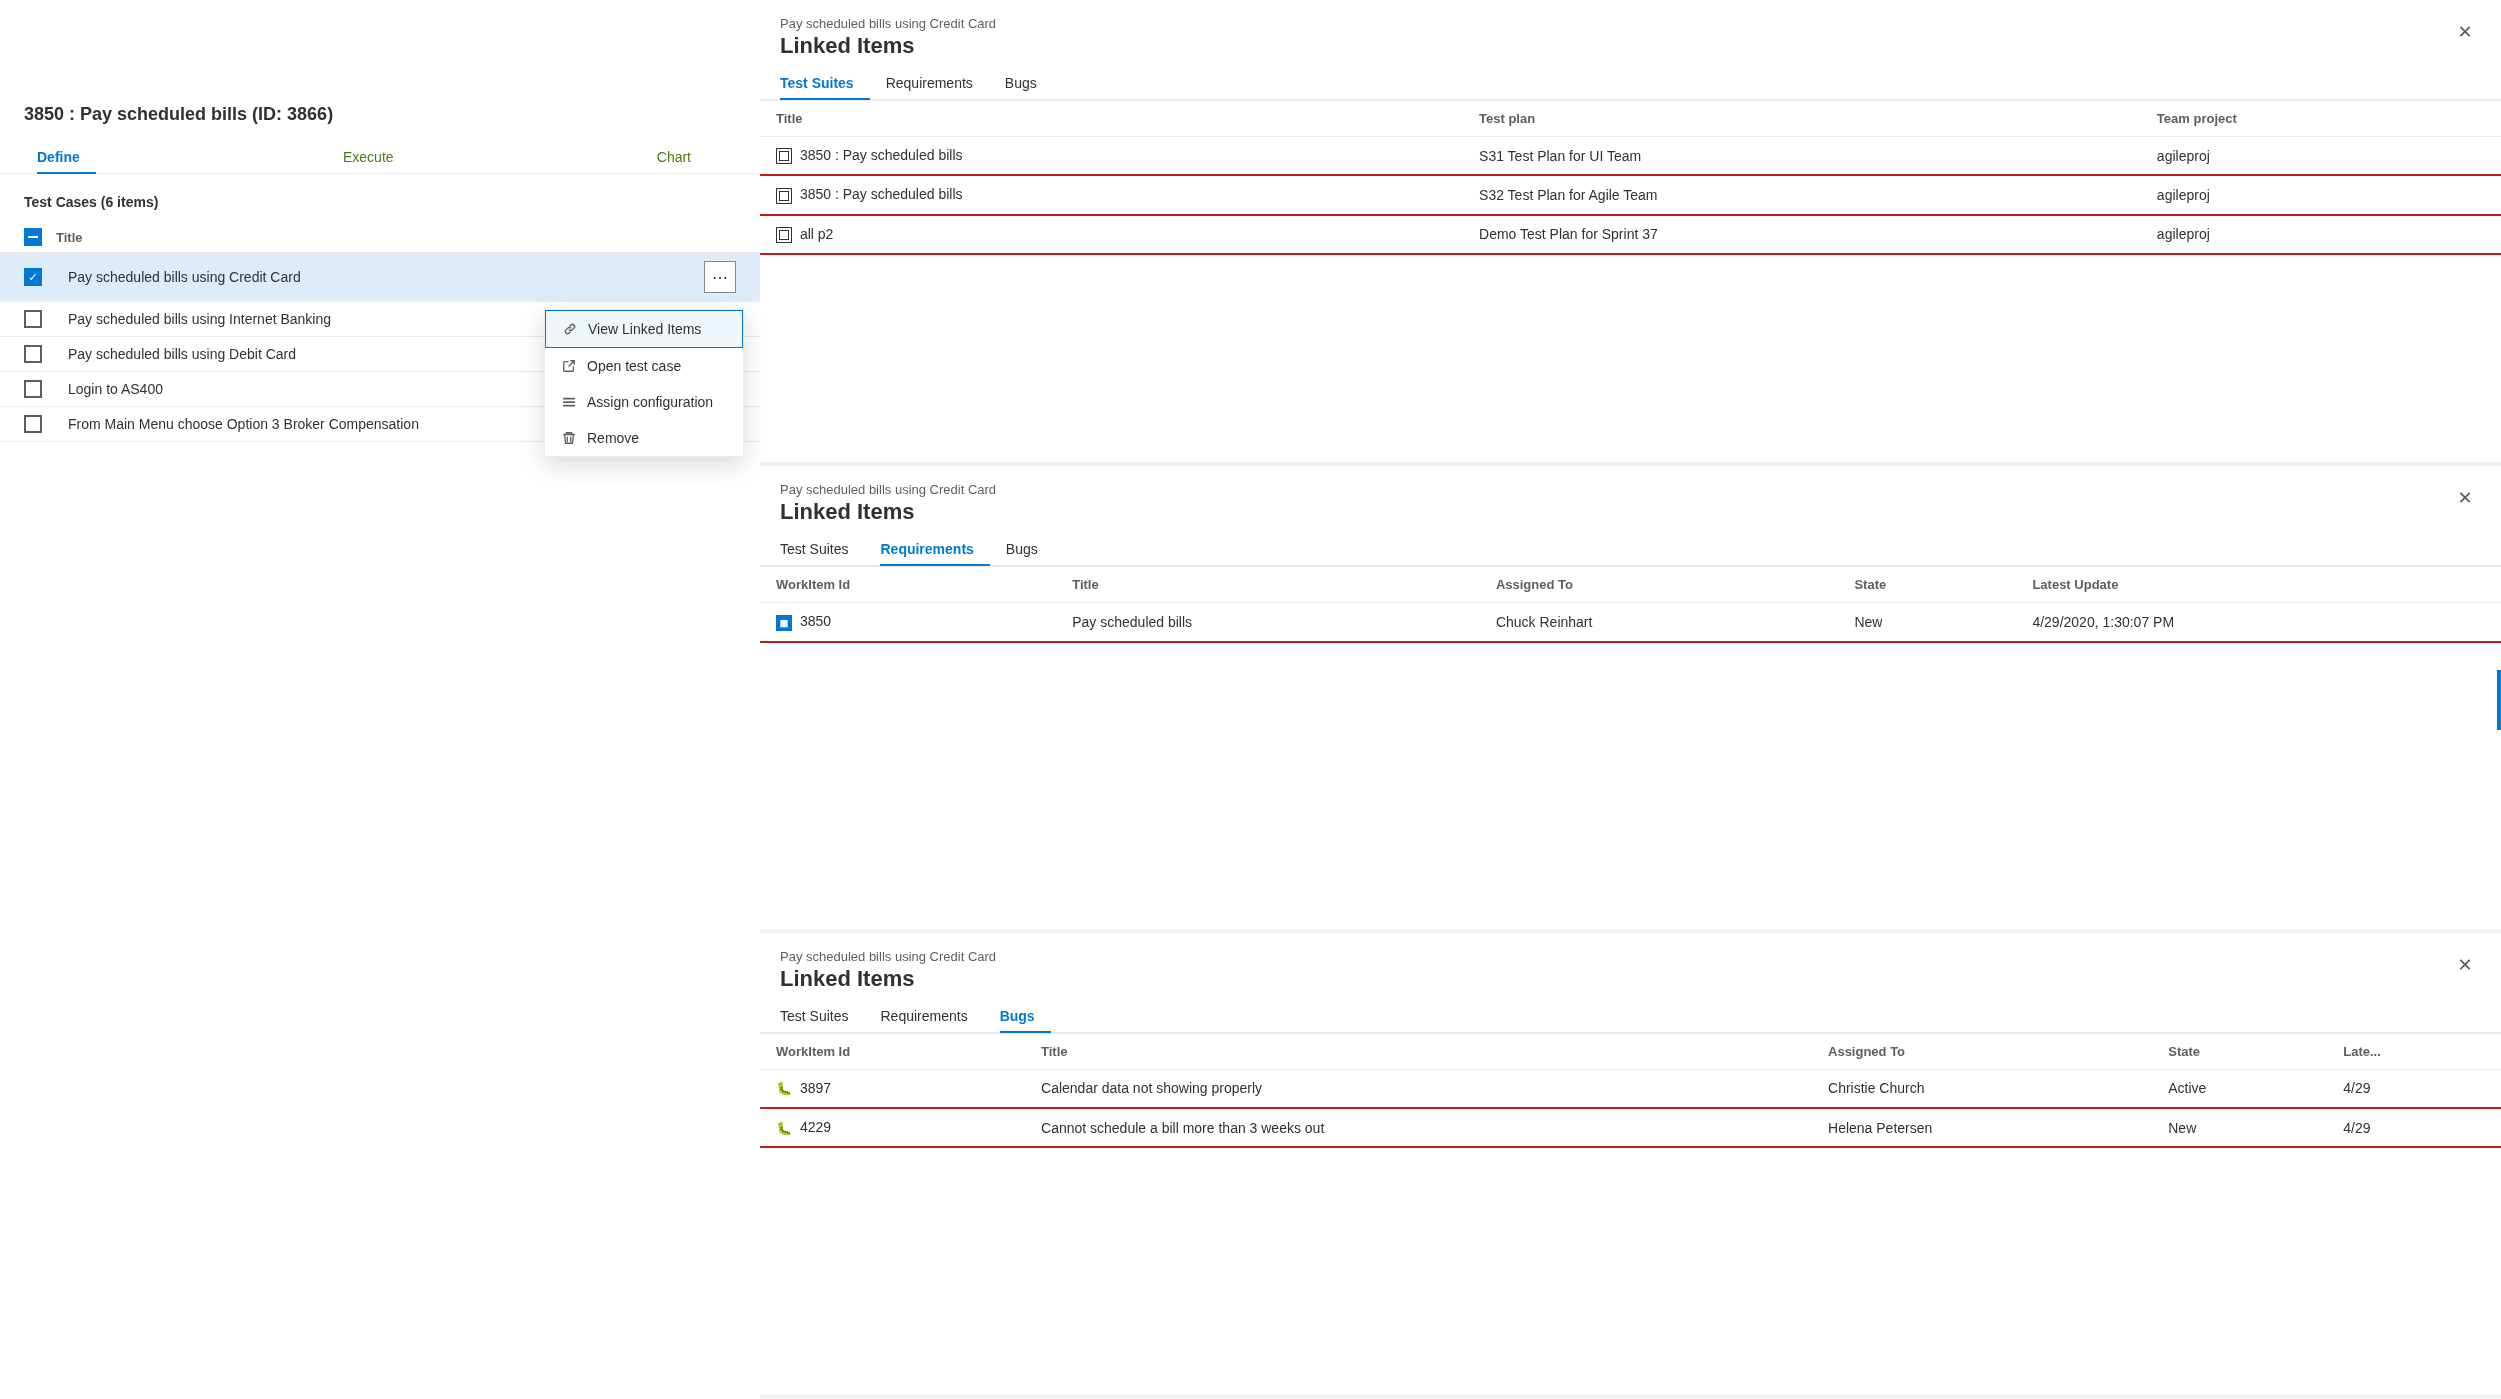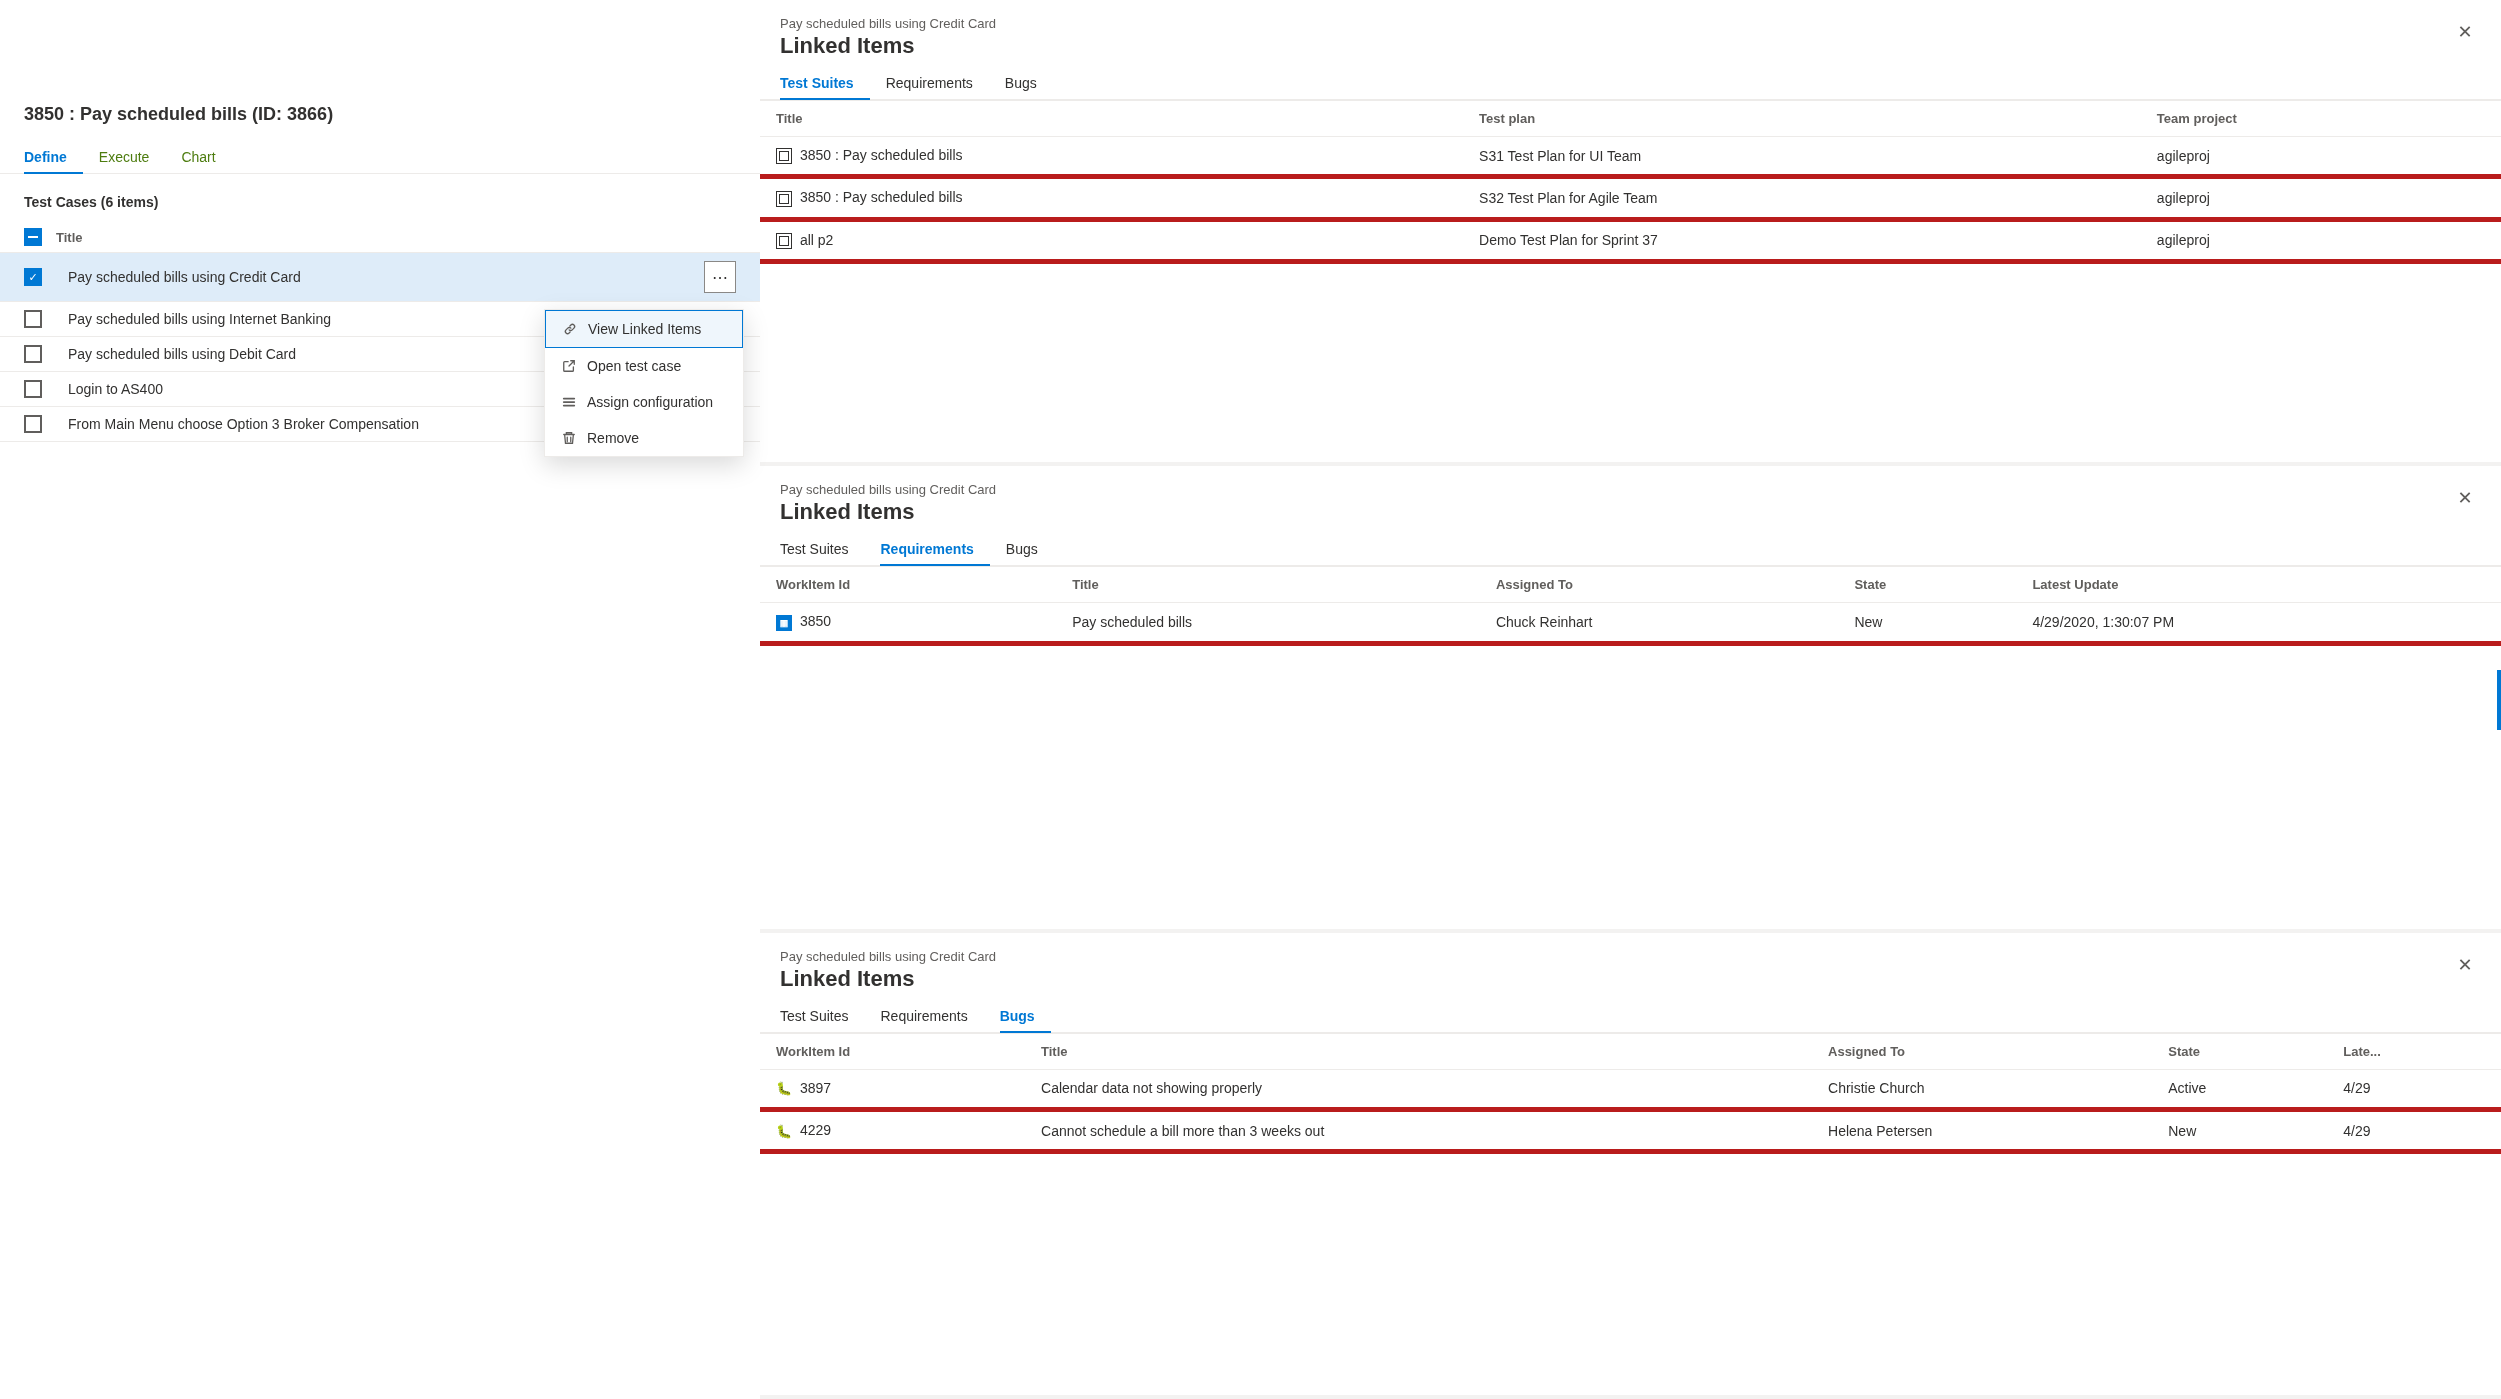--- a/index.html
+++ b/index.html
@@ -25,21 +25,22 @@
     .page-title {
       font-size: 18px;
       font-weight: 600;
       color: #323130;
       padding: 80px 24px 16px 24px;
     }
 
     .tabs {
       display: flex;
       border-bottom: 1px solid #edebe9;
-      padding: 0 24px;
+      padding: 0 37px;
+      justify-content: space-between;
     }
     .tab-item {
       padding: 8px 16px 8px 0;
       margin-right: 16px;
       cursor: pointer;
       font-size: 14px;
       color: #4d7c0f;
       position: relative;
     }
     .tab-item.active {
@@ -289,21 +290,21 @@
       font-size: 13px;
       color: #605e5c;
       font-weight: 600;
       white-space: nowrap;
     }
 
     .panel-table td {
       padding: 10px 16px;
       font-size: 14px;
       color: #323130;
-      border-bottom: 5px solid #b91c1c;
+      border-bottom: 2px solid #b91c1c;
       white-space: nowrap;
     }
 
     .icon-testsuite {
       display: inline-block;
       width: 16px;
       height: 16px;
       border: 1.5px solid #323130;
       position: relative;
       vertical-align: middle;

